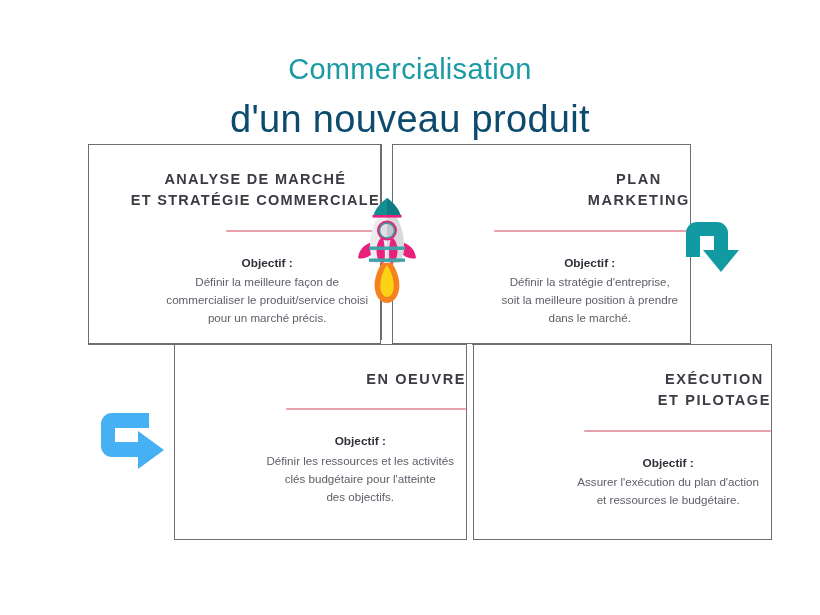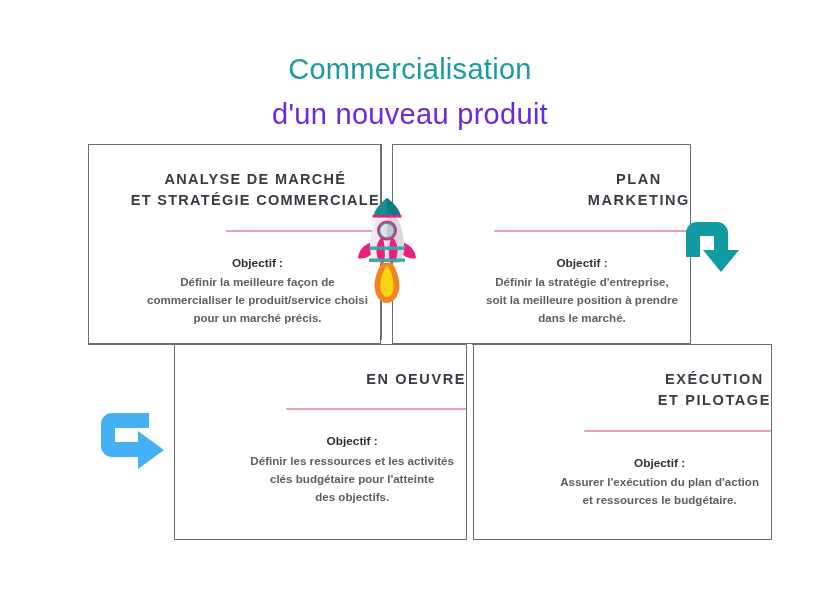--- a/index.html
+++ b/index.html
@@ -31,24 +31,24 @@
   .title-line1 {
     display: block;
     font-size: 29px;
     font-weight: 400;
     letter-spacing: 0.3px;
     color: #1a9aa2;
   }
   .title-line2 {
     display: block;
     margin-top: 11px;
-    font-size: 29px;
+    font-size: 38px;
     font-weight: 400;
     letter-spacing: 0.3px;
-    color: #6d28d9;
+    color: #0c4a6e;
   }
 
   
   .line { position: absolute; background: #6e6e6e; }
 
   
   
   .vline-a { left: 381px; top: 144px; width: 1.4px; height: 196px; }
   .vline-b { left: 392px; top: 144px; width: 1.4px; height: 196px; }
 
@@ -103,21 +103,21 @@
     line-height: 1.55;
     padding: 0 12px;
   }
   .card-body .obj {
     display: block;
     font-weight: 700;
     color: #2f3038;
     margin-bottom: 1px;
     font-size: 11.8px;
   }
-  .card-body .ln { display: block; font-weight: bold; }
+  .card-body .ln { display: block; }
 
   
   #card-1 { left: 88px;  top: 144px; width: 293px;  height: 200px; }
   #card-2 { left: 392px; top: 144px; width: 299px;  height: 200px; }
   #card-3 { left: 174px; top: 344px; width: 293px;  height: 196px; }
   #card-4 { left: 473px; top: 344px; width: 299px;  height: 196px; }
 
   #card-1 .card-title { letter-spacing: 1.3px; }
   #card-1 .card-rule  { width: 53%; }
   #card-2 .card-rule  { width: 66%; }

